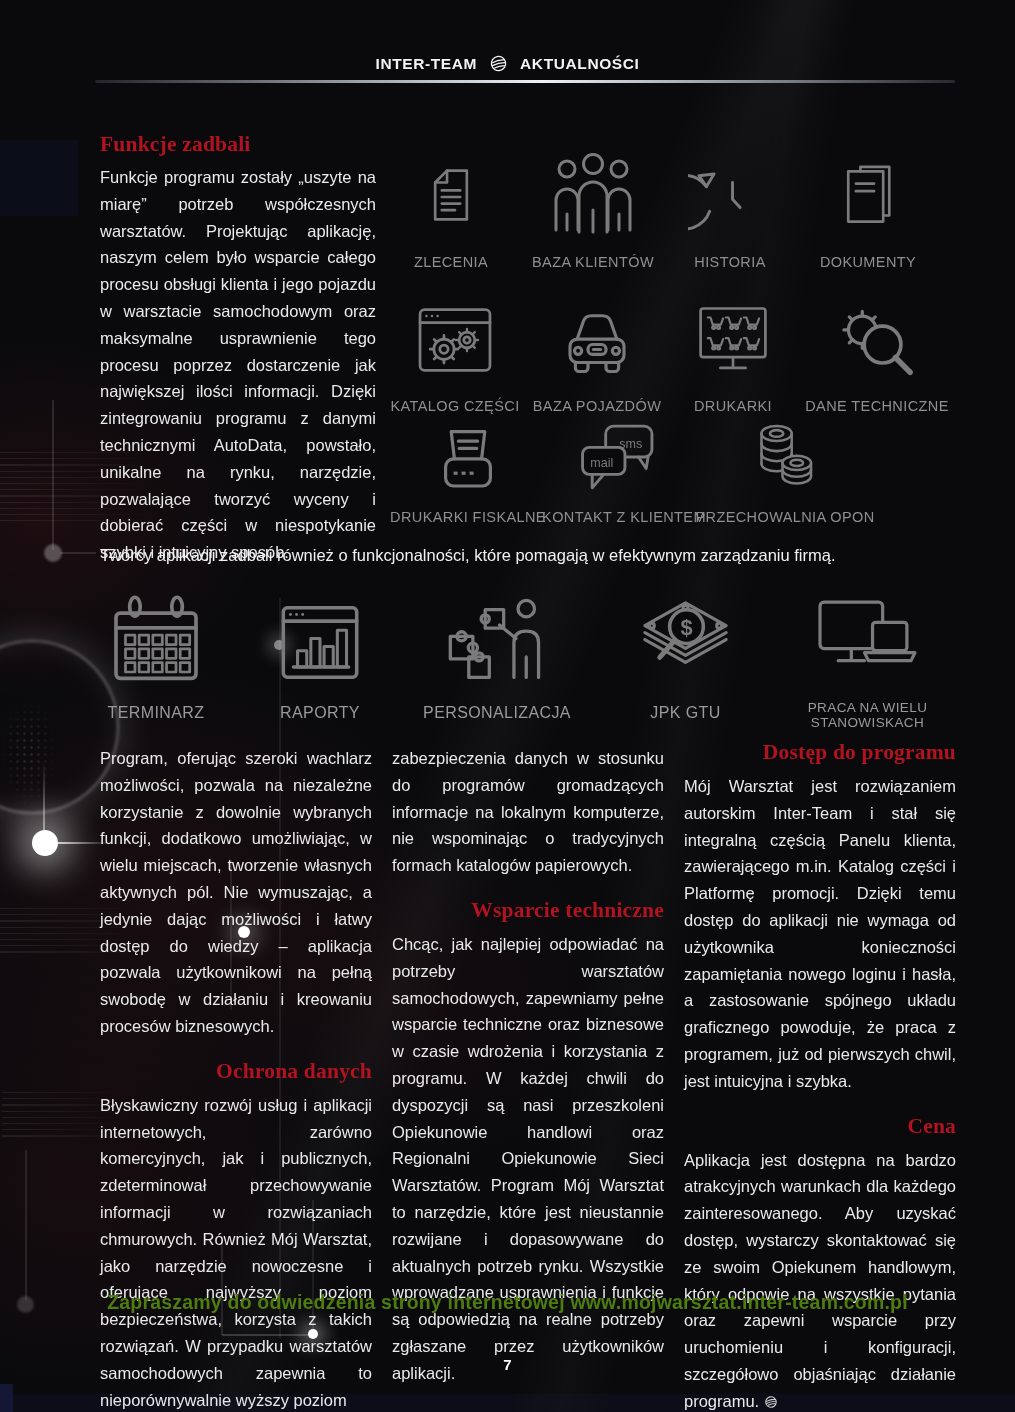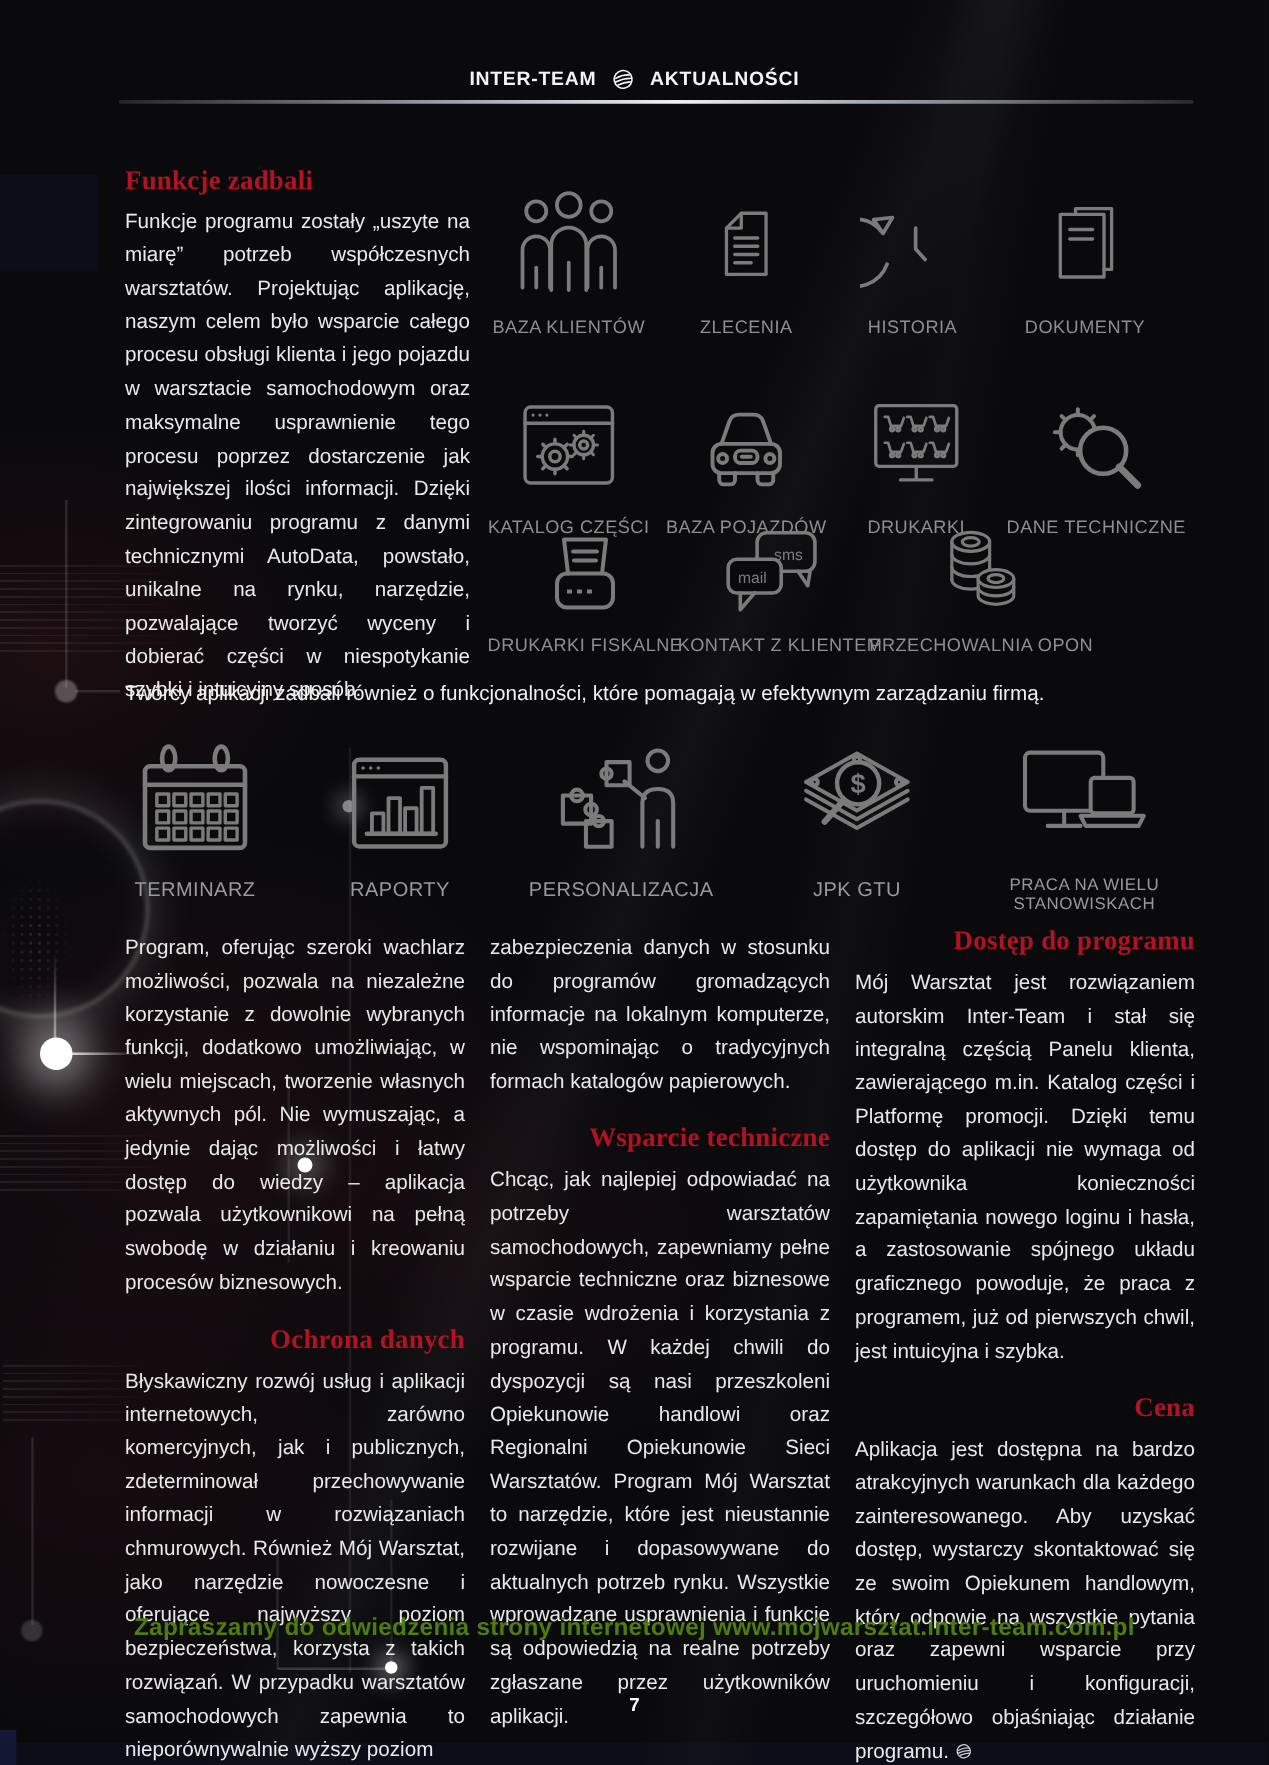--- a/index.html
+++ b/index.html
@@ -34,21 +34,21 @@
   .red-h{font-family:"Liberation Serif","DejaVu Serif",serif;font-weight:bold;font-size:21.5px;color:#b31320;letter-spacing:0.2px;}
   .intro-b{position:absolute;left:100px;top:164px;width:276px;font-size:16.5px;line-height:26.8px;text-align:justify;color:#eaeaea;}
 
   
   .grid{position:absolute;left:382px;top:142px;width:578px;}
   .grow{display:flex;align-items:flex-end;}
   .cell{display:flex;flex-direction:column;align-items:center;justify-content:flex-end;}
   .glabel{margin-top:13px;font-size:14.5px;color:#8f8f8f;letter-spacing:0.4px;white-space:nowrap;}
   svg.icn{color:#7b7b7b;display:block;}
   .grow1{height:128px;}
-  .grow2{position:absolute;top:168px;height:120px;}
+  .grow2{position:absolute;top:152px;height:120px;}
   .grow3{position:absolute;top:283px;height:100px;}
 
   
   .note{position:absolute;left:100px;top:546px;width:860px;font-size:16.5px;color:#f1f1f1;}
 
   
   .fcell{position:absolute;display:flex;flex-direction:column;align-items:center;justify-content:flex-end;}
   .flabel{margin-top:12px;font-size:16px;color:#9a9a9a;letter-spacing:0.4px;white-space:nowrap;}
   .flabel.small{font-size:13.5px;white-space:normal;text-align:center;line-height:15px;width:132px;}
 
@@ -114,41 +114,41 @@
     <span class="t">AKTUALNOŚCI</span>
   </div>
   <div class="rule"></div>
 
   <div class="intro-h red-h">Funkcje zadbali</div>
   <div class="intro-b">Funkcje programu zostały „uszyte na miarę” potrzeb współczesnych warsztatów. Projektując aplikację, naszym celem było wsparcie całego procesu obsługi klienta i jego pojazdu w warsztacie samochodowym oraz maksymalne usprawnienie tego procesu poprzez dostarczenie jak największej ilości informacji. Dzięki zintegrowaniu programu z danymi technicznymi AutoData, powstało, unikalne na rynku, narzędzie, pozwalające tworzyć wyceny i dobierać części w niespotykanie szybki i intuicyjny sposób.</div>
 
   <div class="grid">
 
     <div class="grow grow1">
+      <div class="cell" style="width:138px">
+        <svg class="icn" width="66" height="92" viewBox="0 0 100 90" fill="none" stroke="currentColor" stroke-width="4" stroke-linecap="round" stroke-linejoin="round">
+          <path d="M44 8 L74 8 L74 82 L26 82 L26 26 Z"></path>
+            <path d="M44 8 L44 26 L26 26"></path>
+          <path d="M36 38 H64 M36 48 H64 M36 58 H64 M36 68 H56"></path>
+        </svg>
+        <div class="glabel">ZLECENIA</div>
+      </div>
       <div class="cell" style="width:146px">
         <svg class="icn" width="100" height="92" viewBox="0 0 100 90" fill="none" stroke="currentColor" stroke-width="3" stroke-linecap="round" stroke-linejoin="round">
           <circle cx="24" cy="19" r="8"></circle>
             <path d="M13 80 V50 a11 11 0 0 1 22 0 V80"></path>
             <path d="M24 80 V64"></path>
           <circle cx="76" cy="19" r="8"></circle>
             <path d="M65 80 V50 a11 11 0 0 1 22 0 V80"></path>
             <path d="M76 80 V64"></path>
           <circle cx="50" cy="14" r="9.5"></circle>
             <path d="M36 82 V46 a14 14 0 0 1 28 0 V82"></path>
             <path d="M50 82 V60"></path>
         </svg>
         <div class="glabel">BAZA KLIENTÓW</div>
-      </div>
-      <div class="cell" style="width:138px">
-        <svg class="icn" width="66" height="92" viewBox="0 0 100 90" fill="none" stroke="currentColor" stroke-width="4" stroke-linecap="round" stroke-linejoin="round">
-          <path d="M44 8 L74 8 L74 82 L26 82 L26 26 Z"></path>
-            <path d="M44 8 L44 26 L26 26"></path>
-          <path d="M36 38 H64 M36 48 H64 M36 58 H64 M36 68 H56"></path>
-        </svg>
-        <div class="glabel">ZLECENIA</div>
       </div>
       <div class="cell" style="width:128px">
         <svg class="icn" width="84" height="92" viewBox="0 0 100 90" fill="none" stroke="currentColor" stroke-width="3.5" stroke-linecap="round" stroke-linejoin="round">
           <path d="M25.8 64.4 A32 32 0 1 1 21.9 35.1"></path>
           <path d="M22 35 L13 22 L31 20 Z"></path>
           <path d="M53 30 V50 M53 50 L62 60"></path>
         </svg>
         <div class="glabel">HISTORIA</div>
       </div>
       <div class="cell" style="width:148px">

